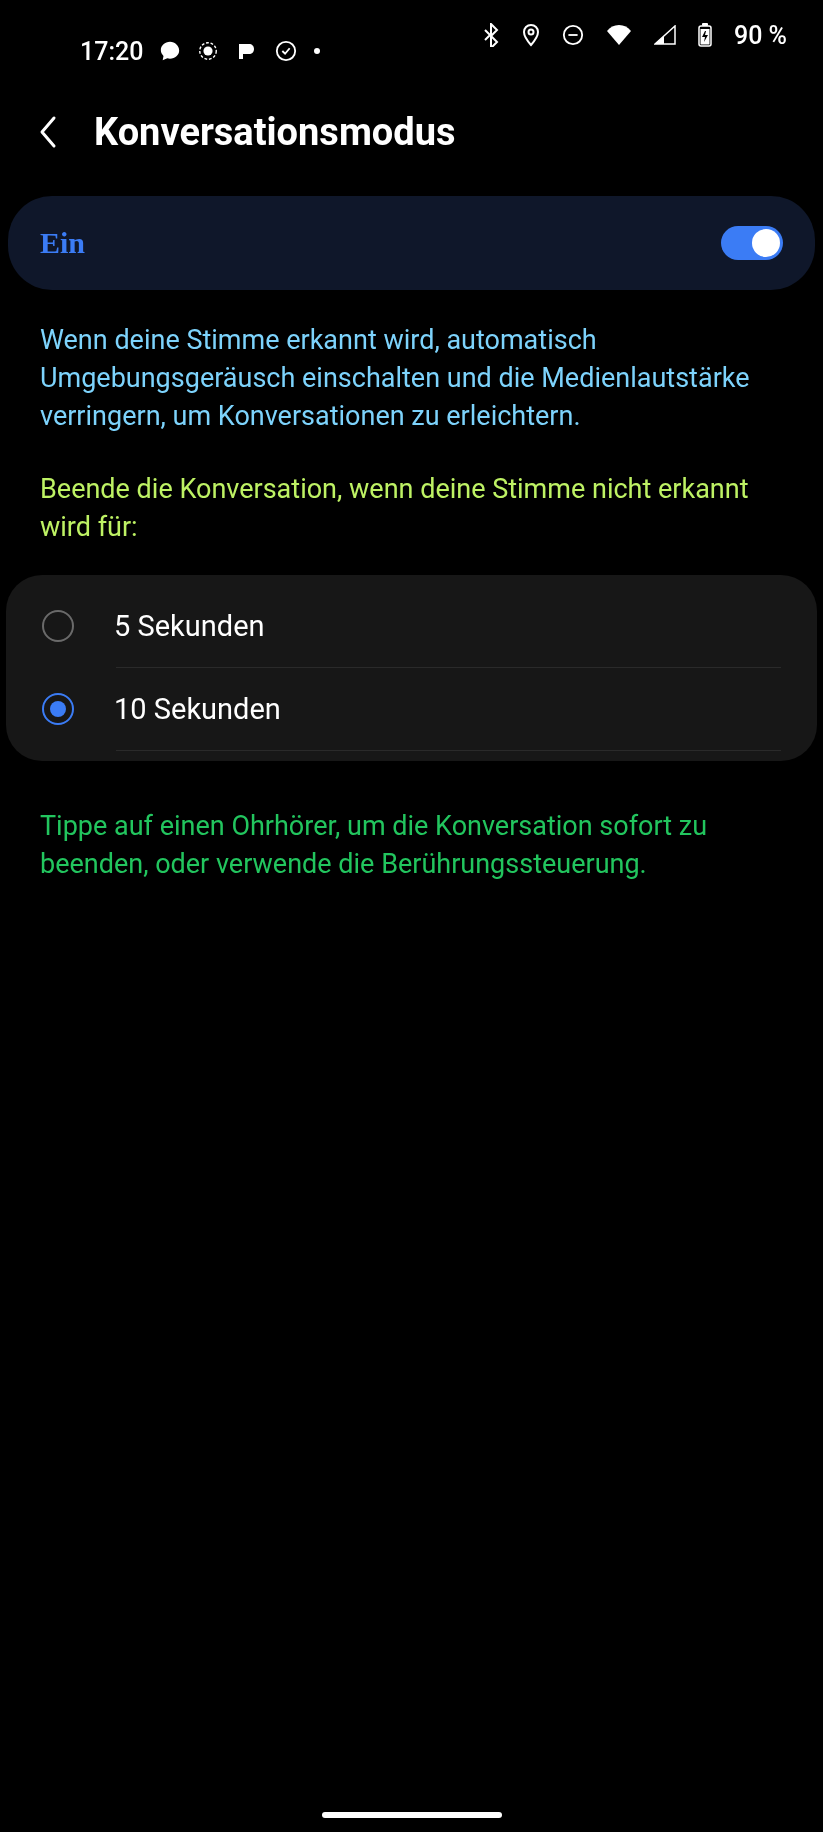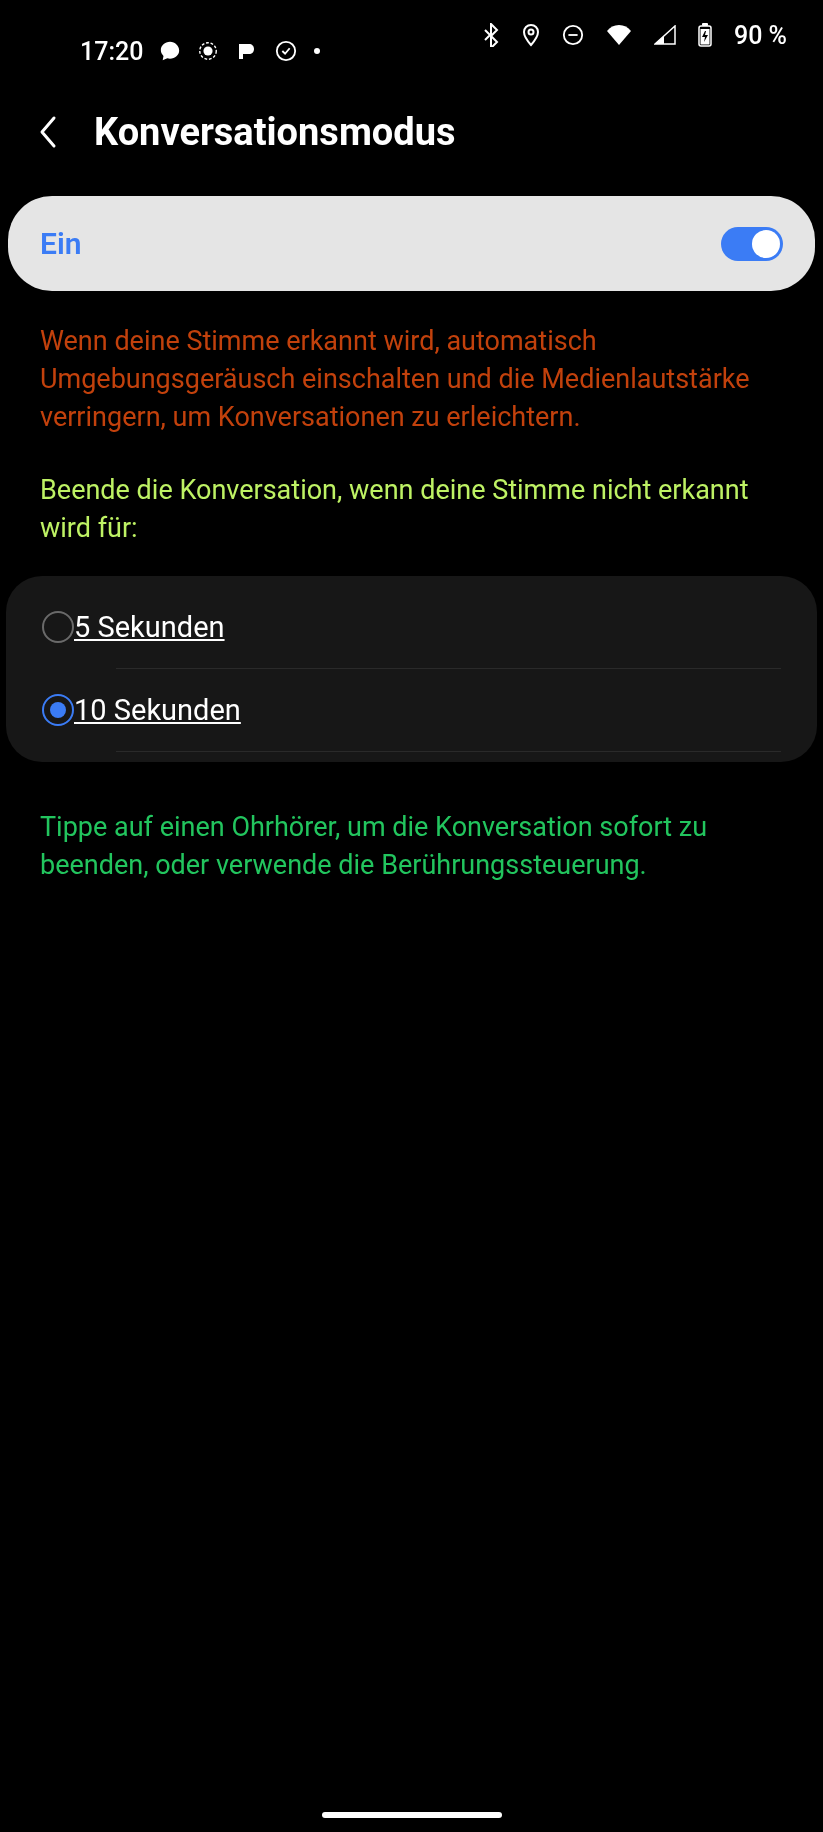--- a/index.html
+++ b/index.html
@@ -56,27 +56,28 @@
       cursor: pointer;
     }
     .page-title {
       font-size: 38px;
       font-weight: 700;
       color: #ffffff;
     }
 
     
     .toggle-card {
-      background: #e5e5e5;
+      background: #0f172a;
       border-radius: 44px;
       margin: 12px 8px 0 8px;
       padding: 30px 32px;
       display: flex;
       justify-content: space-between;
       align-items: center;
+      font-family: Liberation Serif, serif;
     }
     .toggle-label {
       color: #3b7cf5;
       font-size: 30px;
       font-weight: 600;
     }
     .toggle-switch {
       width: 62px;
       height: 34px;
       background: #3b7cf5;
@@ -92,42 +93,42 @@
       position: absolute;
       top: 3px;
       right: 3px;
     }
 
     
     .description {
       padding: 32px 40px 16px 40px;
       font-size: 27px;
       line-height: 1.4;
-      color: #c2410c;
+      color: #7dd3fc;
     }
     .description-2 {
       padding: 20px 40px 28px 40px;
       font-size: 27px;
       line-height: 1.4;
       color: #bef264;
     }
 
     
     .radio-card {
       background: #171717;
       border-radius: 36px;
       margin: 0 6px;
       padding: 10px 0;
     }
     .radio-item {
       display: flex;
       align-items: center;
       padding: 24px 36px;
+      gap: 40px;
       cursor: pointer;
-      text-decoration: underline;
     }
     .radio-divider {
       height: 1px;
       background: #2a2a2a;
       margin-left: 110px;
       margin-right: 36px;
     }
     .radio-button {
       width: 32px;
       height: 32px;

